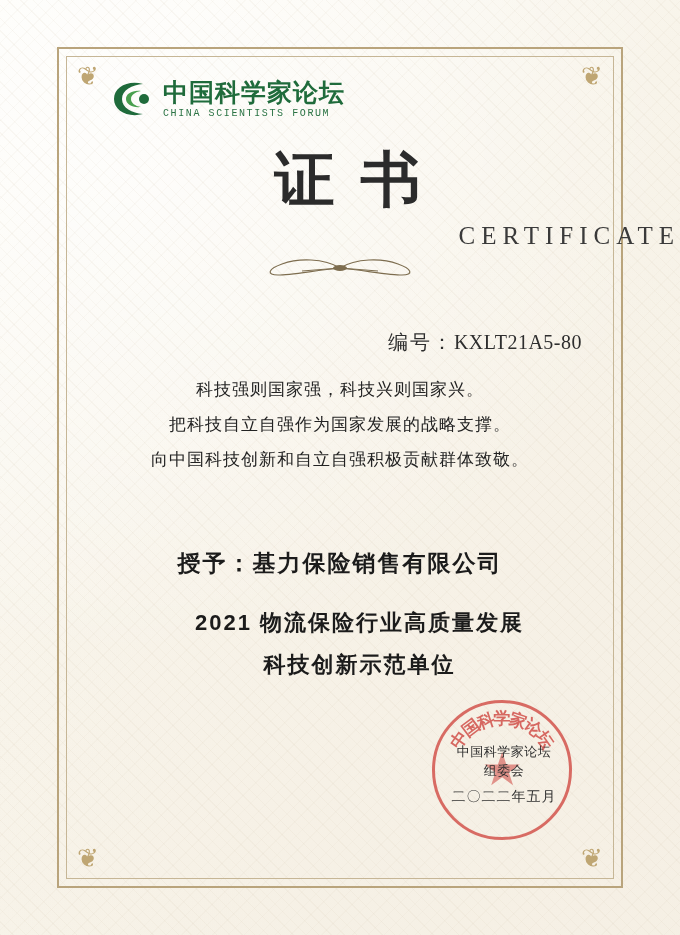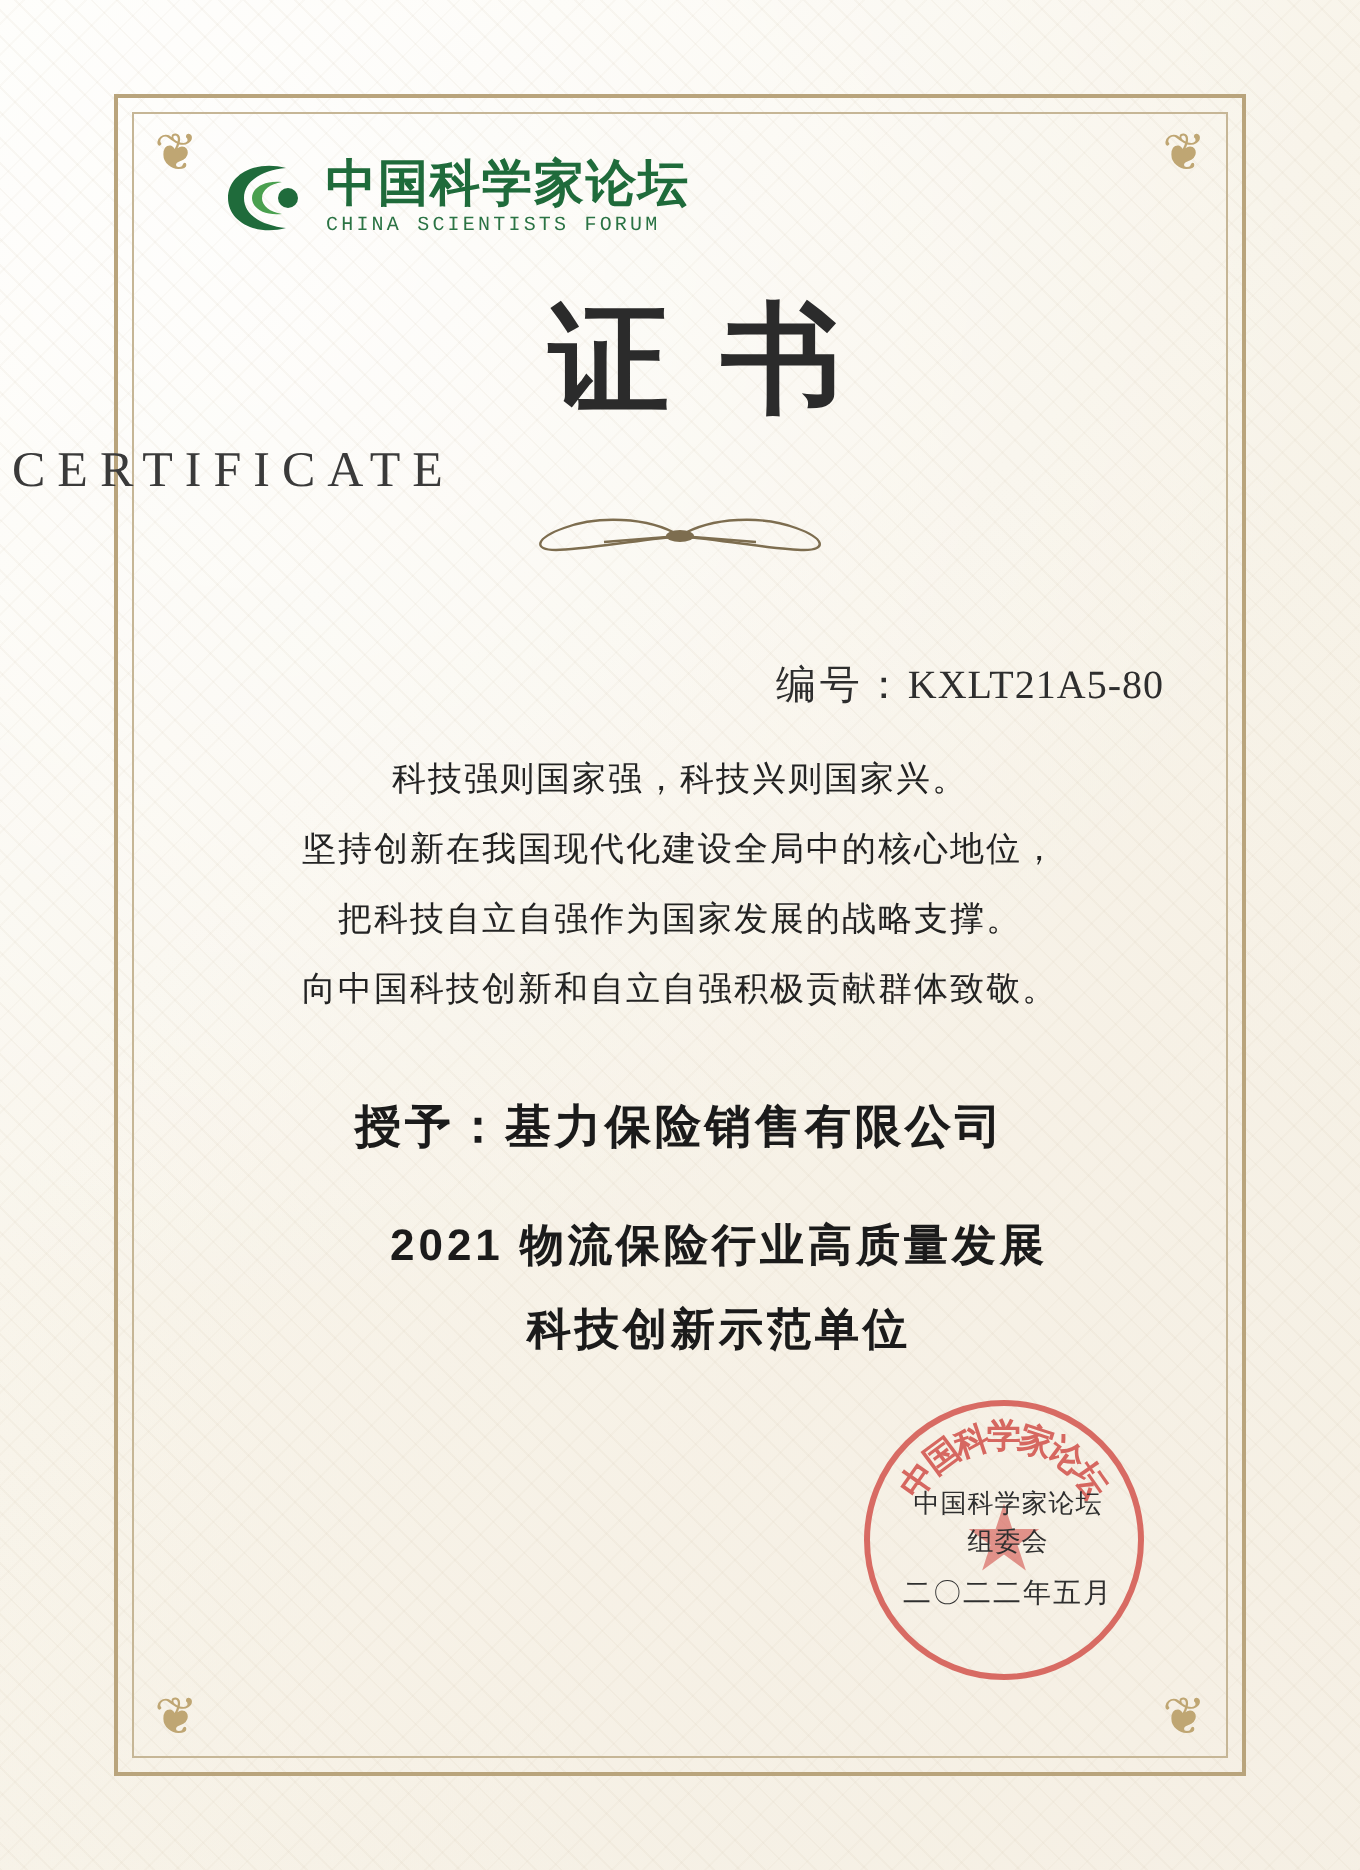--- a/index.html
+++ b/index.html
@@ -115,21 +115,21 @@
     font-weight: bold;
     letter-spacing: 26px;
     text-indent: 26px;
     color: #2b2b2b;
     padding-left: 15px;
   }
   .title-en {
     position: absolute;
     left: 0; right: 0;
     top: 222px;
-    text-align: left;
+    text-align: right;
     font-family: "Liberation Serif", serif;
     font-size: 25px;
     letter-spacing: 6px;
     text-indent: 6px;
     color: #3a3a3a;
   }
 
   .ornament {
     position: absolute;
     left: 0; right: 0;
@@ -306,21 +306,20 @@
       <ellipse cx="120" cy="13" rx="7" ry="3" fill="#7d6d4f"></ellipse>
     </svg>
   </div>
 
   <div class="serial">
     <span class="serial-label">编号：</span><span>KXLT21A5-80</span>
   </div>
 
   <div class="body-lines">
     <div class="body-line">科技强则国家强，科技兴则国家兴。</div>
-    <div class="body-line">坚持创新在我国现代化建设全局中的核心地位，</div>
     <div class="body-line">把科技自立自强作为国家发展的战略支撑。</div>
     <div class="body-line">向中国科技创新和自立自强积极贡献群体致敬。</div>
   </div>
 
   <div class="award-to">授予：基力保险销售有限公司</div>
 
   <div class="award-title">
     <div class="award-title-line">2021 物流保险行业高质量发展</div>
     <div class="award-title-line">科技创新示范单位</div>
   </div>

